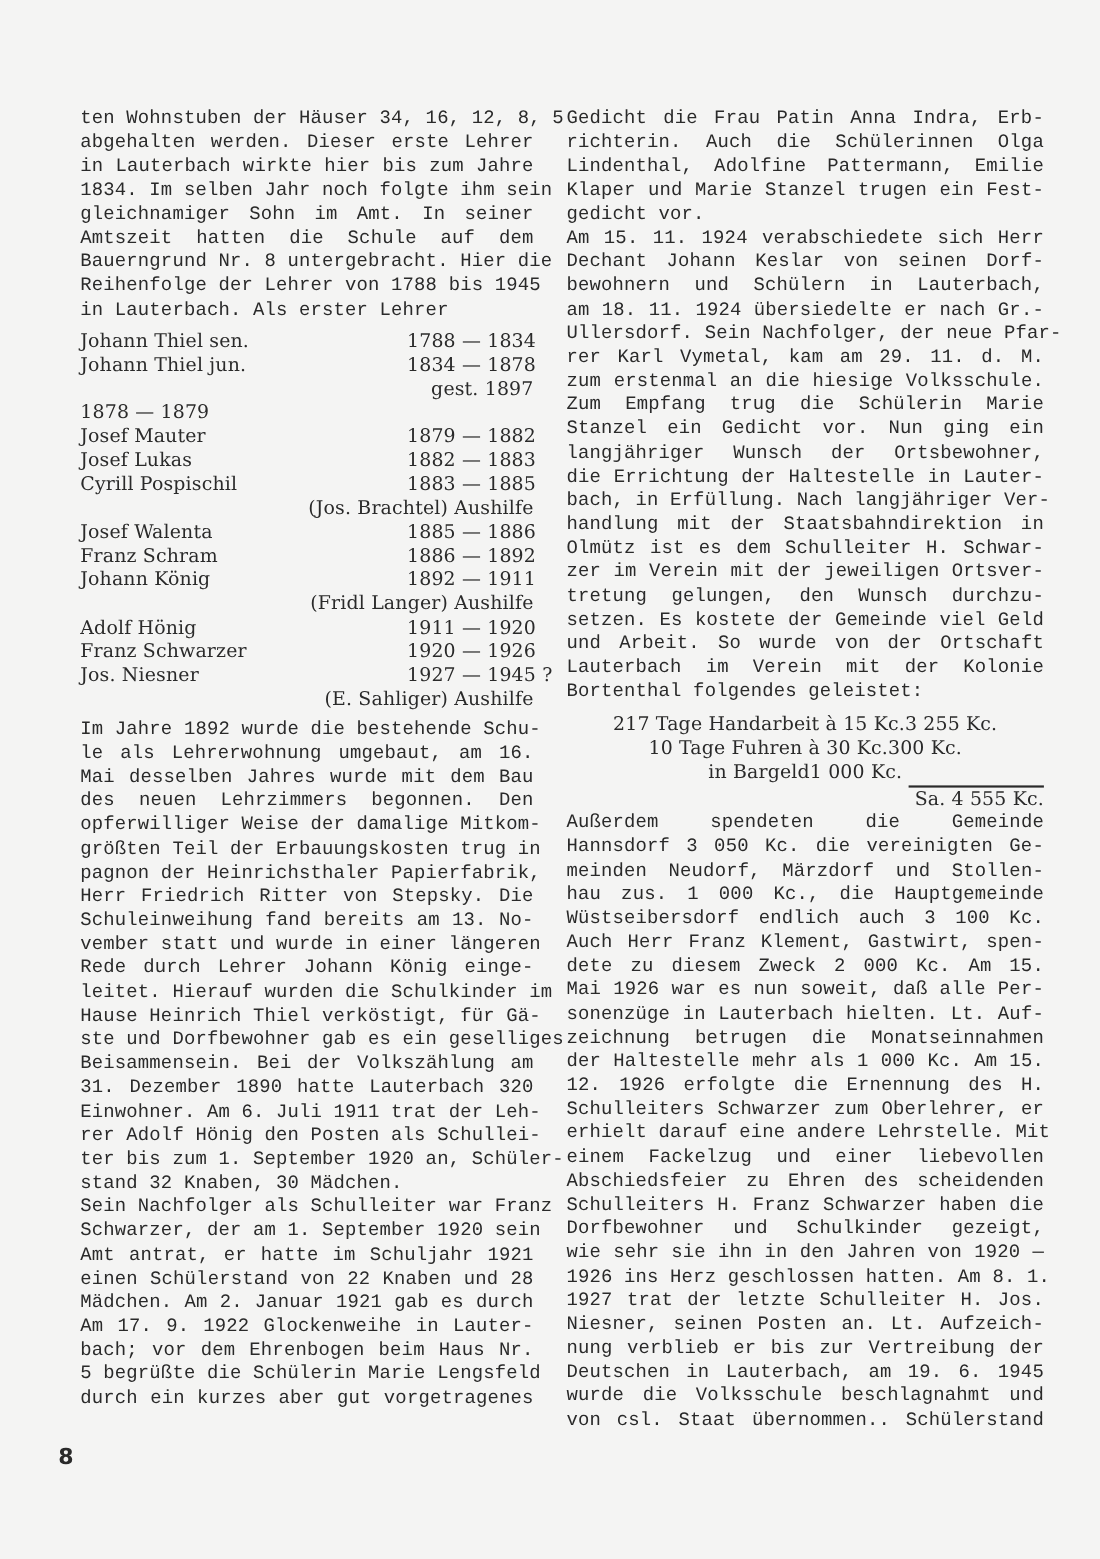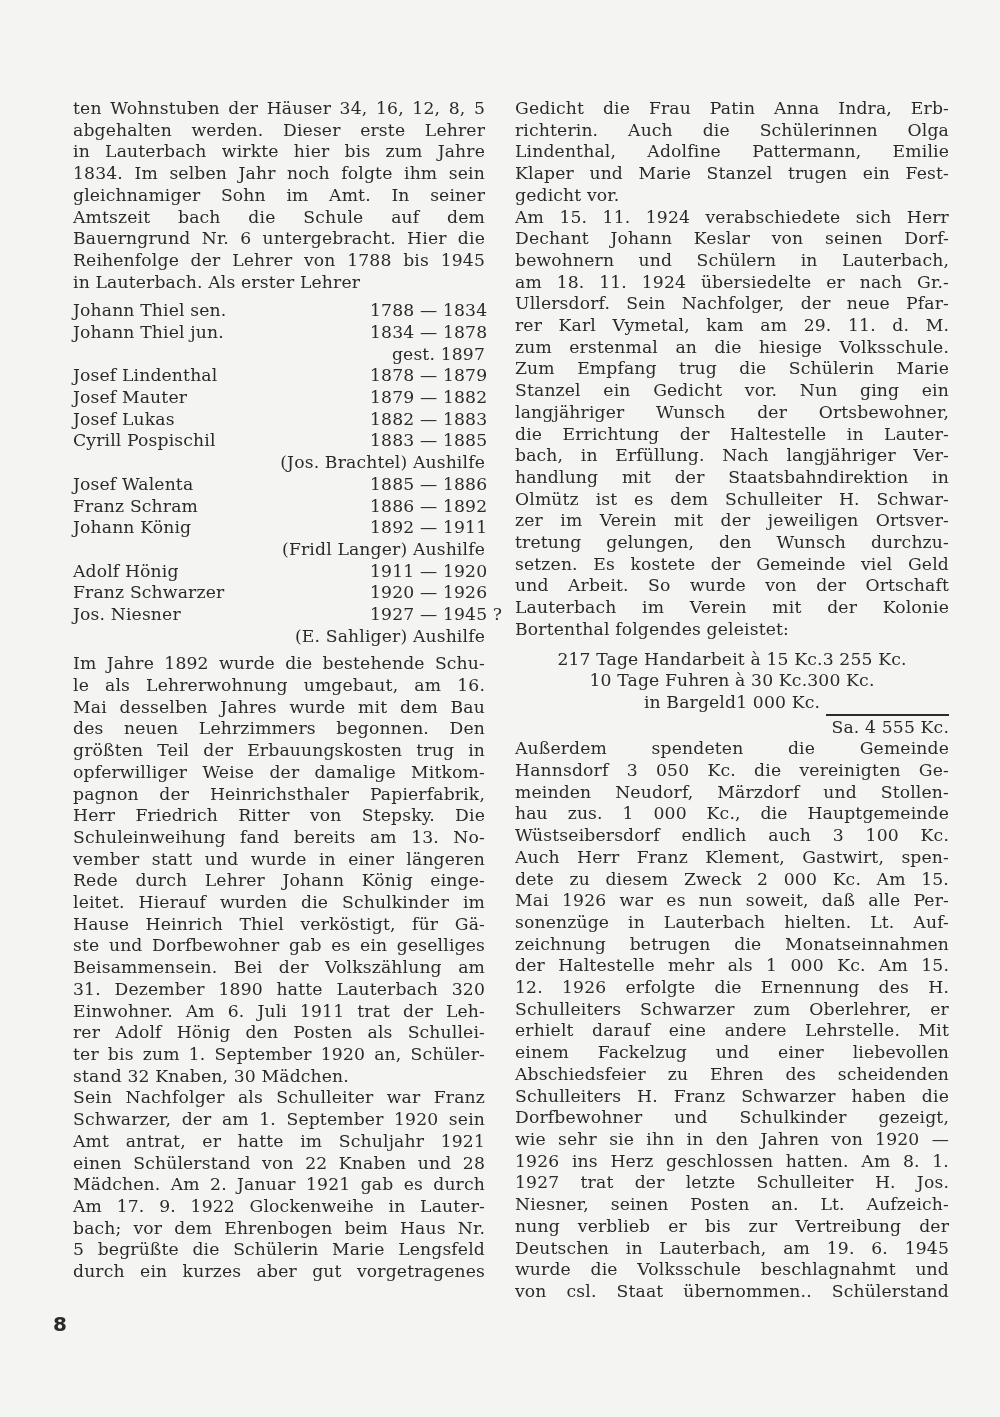--- a/index.html
+++ b/index.html
@@ -12,21 +12,21 @@
   }
   .col {
     position: absolute;
     top: 98px;
     font-size: 17.2px;
     line-height: 21.7px;
     letter-spacing: 0.15px;
   }
   .col-left { left: 73px; width: 412px; }
   .col-right { left: 515px; width: 434px; }
-  .para { margin: 0; text-align: justify; hyphens: manual; }
+  .para { margin: 0; text-align: justify; hyphens: manual; font-family: Liberation Mono, monospace; }
   .line { display: block; text-align: justify; text-align-last: justify; white-space: nowrap; }
   .line.last { text-align-last: left; }
   .teachers { margin: 7px 0 6px 0; padding-left: 0; }
   .trow { display: flex; justify-content: space-between; height: 21.7px; }
   .trow .tname { flex: 1; }
   .trow .tyears { width: 115px; text-align: right; white-space: nowrap; }
   .trow.note { justify-content: flex-end; }
   .trow.note .tyears { width: auto; text-align: right; }
   .ledger { margin: 8px 0 0 0; }
   .lrow { display: flex; justify-content: center; height: 21.7px; }
@@ -42,39 +42,38 @@
 </head>
 <body>
 
 <div class="col col-left">
   <div class="para">
       <span class="line">ten Wohnstuben der Häuser 34, 16, 12, 8, 5</span>
       <span class="line">abgehalten werden. Dieser erste Lehrer</span>
       <span class="line">in Lauterbach wirkte hier bis zum Jahre</span>
       <span class="line">1834. Im selben Jahr noch folgte ihm sein</span>
       <span class="line">gleichnamiger Sohn im Amt. In seiner</span>
-      <span class="line">Amtszeit bach die Schule auf dem</span>
-      <span class="line">Bauerngrund Nr. 6 untergebracht. Hier die</span>
+      <span class="line">Amtszeit hatten die Schule auf dem</span>
+      <span class="line">Bauerngrund Nr. 8 untergebracht. Hier die</span>
       <span class="line">Reihenfolge der Lehrer von 1788 bis 1945</span>
       <span class="line last">in Lauterbach. Als erster Lehrer</span>
     </div>
   <div class="teachers" id="teacher-list">
       <div class="trow">
         <span class="tname">Johann Thiel sen.</span>
         <span class="tyears">1788 — 1834</span>
       </div>
       <div class="trow">
         <span class="tname">Johann Thiel jun.</span>
         <span class="tyears">1834 — 1878</span>
       </div>
       <div class="trow note">
         <span class="tyears">gest. 1897</span>
       </div>
       <div class="trow">
-        <span class="tname">Josef Lindenthal</span>
         <span class="tyears">1878 — 1879</span>
       </div>
       <div class="trow">
         <span class="tname">Josef Mauter</span>
         <span class="tyears">1879 — 1882</span>
       </div>
       <div class="trow">
         <span class="tname">Josef Lukas</span>
         <span class="tyears">1882 — 1883</span>
       </div>
@@ -114,22 +113,22 @@
       </div>
       <div class="trow note">
         <span class="tyears">(E. Sahliger) Aushilfe</span>
       </div>
     </div>
   <div class="para">
       <span class="line">Im Jahre 1892 wurde die bestehende Schu-</span>
       <span class="line">le als Lehrerwohnung umgebaut, am 16.</span>
       <span class="line">Mai desselben Jahres wurde mit dem Bau</span>
       <span class="line">des neuen Lehrzimmers begonnen. Den</span>
+      <span class="line">opferwilliger Weise der damalige Mitkom-</span>
       <span class="line">größten Teil der Erbauungskosten trug in</span>
-      <span class="line">opferwilliger Weise der damalige Mitkom-</span>
       <span class="line">pagnon der Heinrichsthaler Papierfabrik,</span>
       <span class="line">Herr Friedrich Ritter von Stepsky. Die</span>
       <span class="line">Schuleinweihung fand bereits am 13. No-</span>
       <span class="line">vember statt und wurde in einer längeren</span>
       <span class="line">Rede durch Lehrer Johann König einge-</span>
       <span class="line">leitet. Hierauf wurden die Schulkinder im</span>
       <span class="line">Hause Heinrich Thiel verköstigt, für Gä-</span>
       <span class="line">ste und Dorfbewohner gab es ein geselliges</span>
       <span class="line">Beisammensein. Bei der Volkszählung am</span>
       <span class="line">31. Dezember 1890 hatte Lauterbach 320</span>

